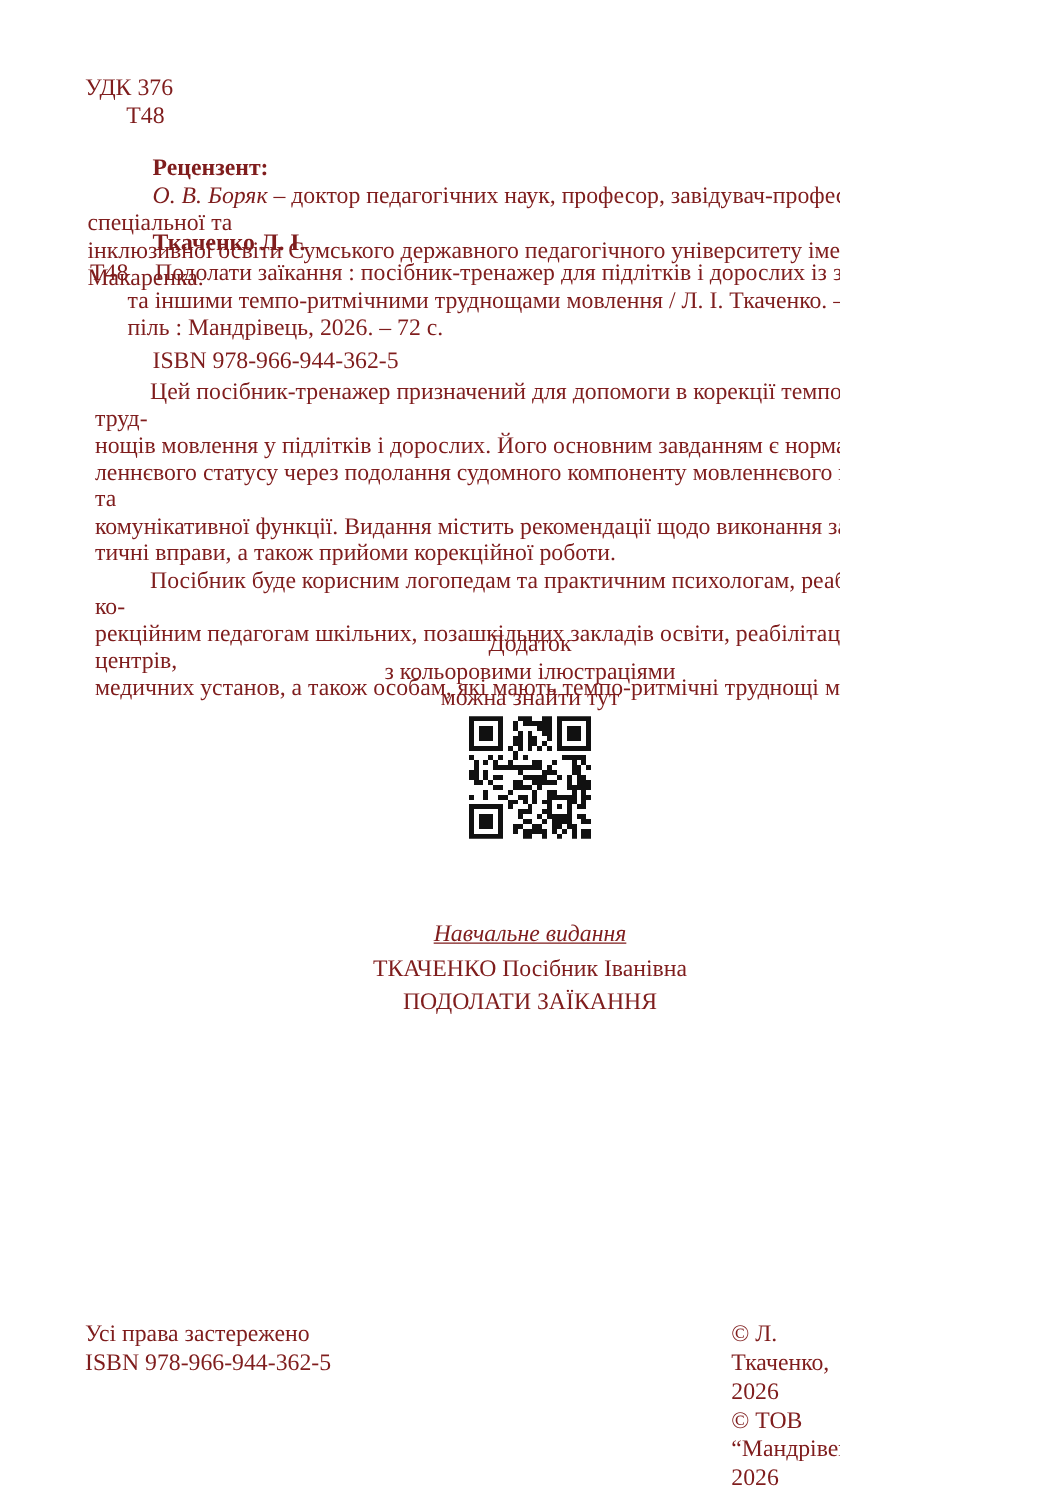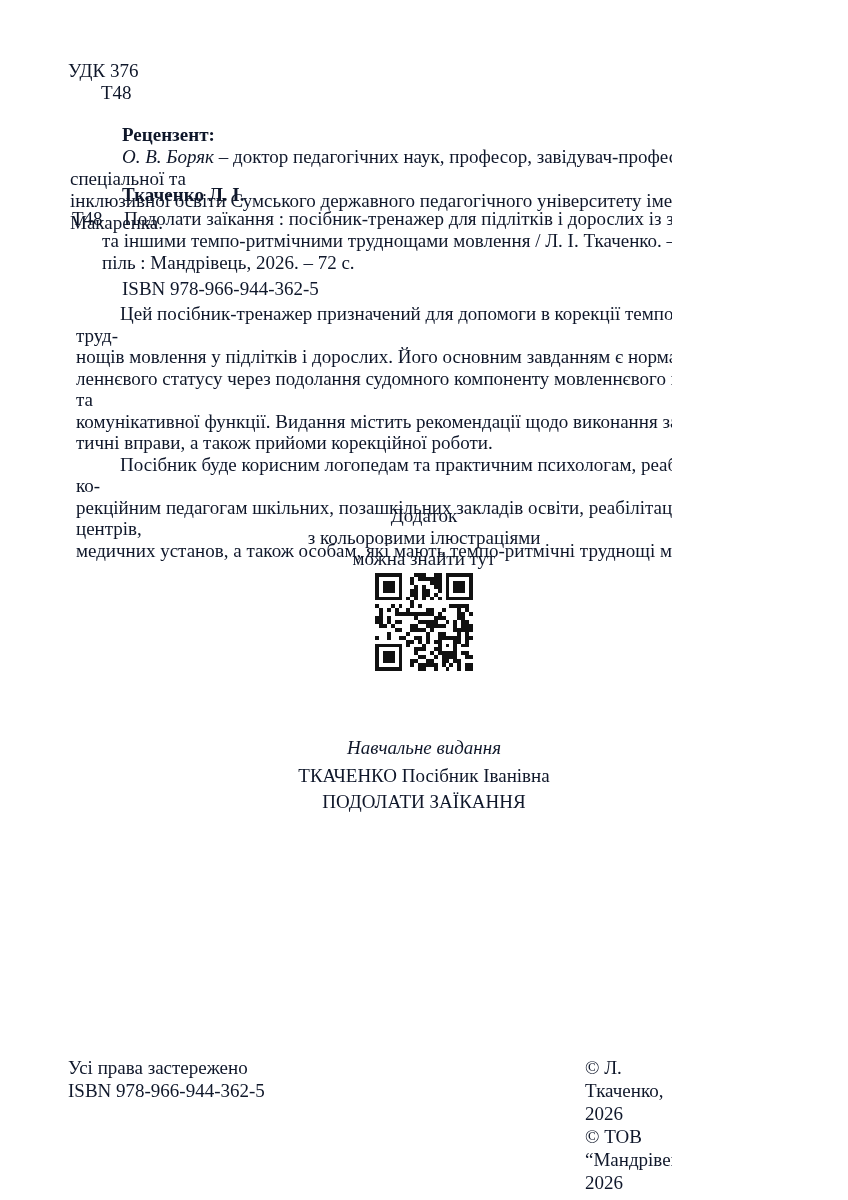--- a/index.html
+++ b/index.html
@@ -1,21 +1,21 @@
 <!DOCTYPE html>
 <html><head>
 <meta charset="utf-8">
 <style>
   html,body { margin:0; padding:0; background:#fff; }
   .page {
     position: relative;
     width: 672px;
     height: 1200px;
     background: #ffffff;
-    color: #0f172a;
+    color: #7f1d1d;
     font-family: "Liberation Serif", "DejaVu Serif", serif;
     font-size: 19px;
     line-height: 22px;
     overflow: hidden;
   }
   .abs { position: absolute; }
   .pre { white-space: pre-line; }
   .b { font-weight: bold; }
   .i { font-style: italic; }
   .center { text-align: center; width: 848px; left: 0; }
@@ -35,21 +35,21 @@
 
   .annotation { left: 76px; top: 303px; width: 704px; line-height: 21.5px; }
   .annotation .para { text-indent: 44px; }
   .annotation .udk-right { text-align: right; }
 
   .appendix-note { top: 505px; line-height: 21.5px; }
 
   .qr { left: 375px; top: 573px; width: 98px; height: 98px; }
   .qr svg { display: block; width: 98px; height: 98px; shape-rendering: crispEdges; }
 
-  .ed-type   { top: 737px; }
+  .ed-type   { top: 737px; text-decoration: underline; }
   .ed-author { top: 765px; }
   .ed-title  { top: 791px; }
   .ed-sub    { top: 836px; line-height: 22px; }
 
   .footer-left  { left: 68px;  top: 1056px; line-height: 23px; }
   .footer-right { left: 585px; top: 1056px; line-height: 23px; }
 </style>
 </head>
 <body>
 

